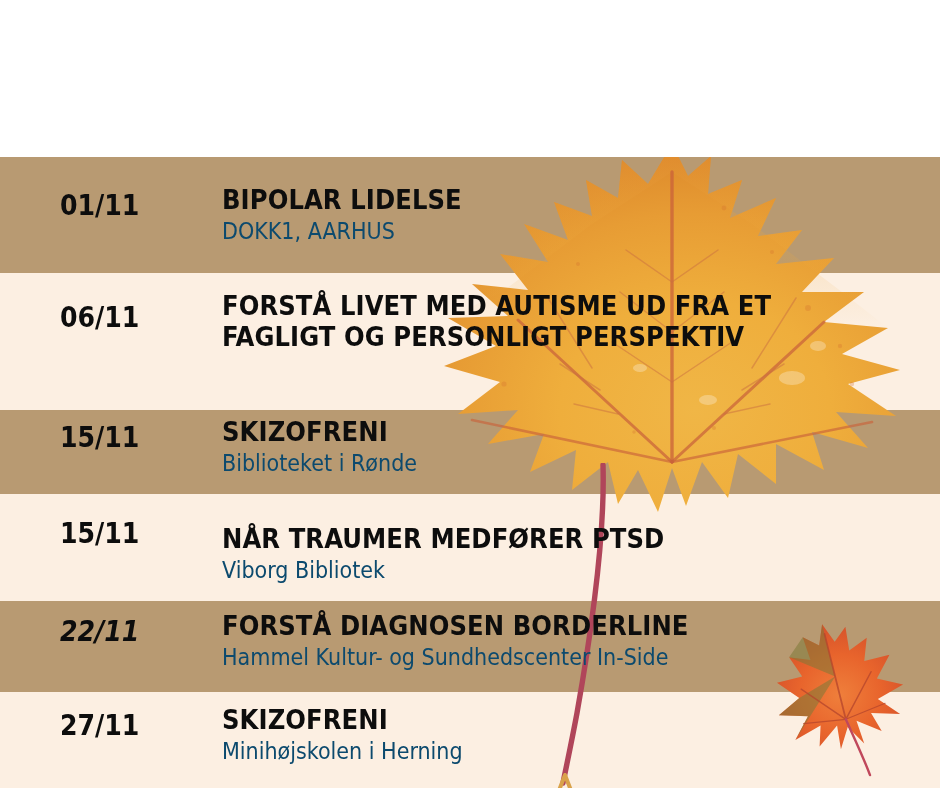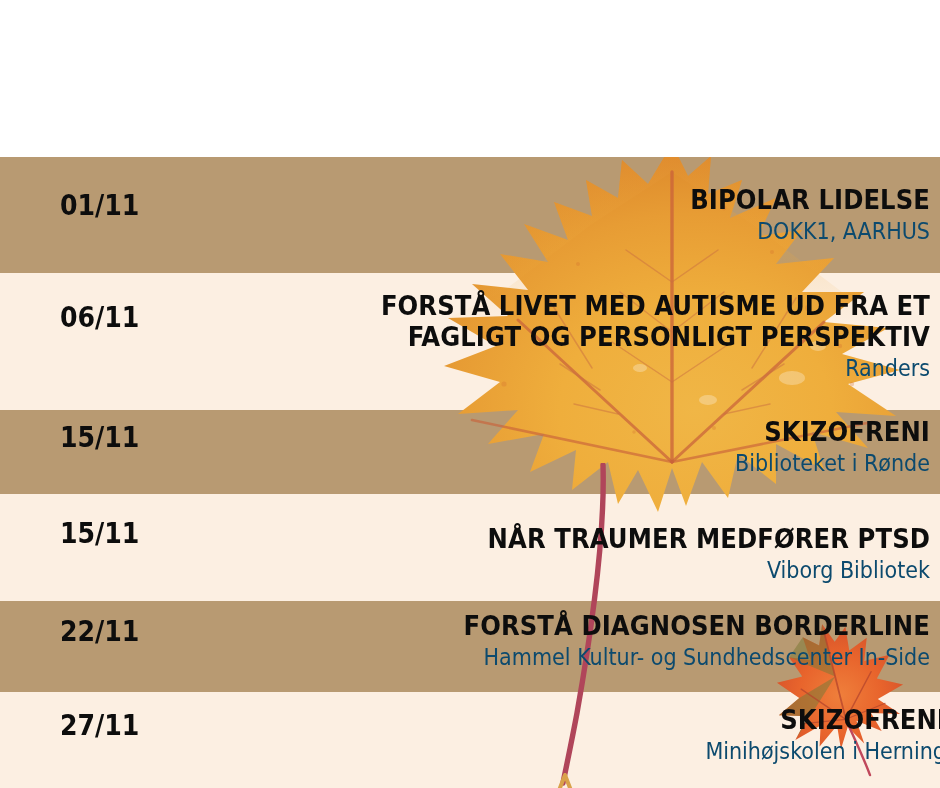--- a/index.html
+++ b/index.html
@@ -65,21 +65,20 @@
     font-weight:bold;
     font-size:28px;
     color:#0d0d0d;
     letter-spacing:0px;
     white-space:nowrap;
   }
   .row-body{
     position:absolute;
     left:222px;
     right:10px;
-    text-align:right;
   }
   .row-title{
     font-family:"DejaVu Sans Condensed","Liberation Sans Narrow","Liberation Sans",sans-serif;
     font-weight:bold;
     font-size:27px;
     color:#0d0d0d;
     line-height:1.15;
     letter-spacing:0.1px;
     white-space:pre-line;
     margin:0;
@@ -237,42 +236,41 @@
       <div class="row-title">BIPOLAR LIDELSE</div>
       <div class="row-venue">DOKK1, AARHUS</div>
     </div>
   </div>
 
   <div class="row" style="top:265px;height:137px;">
     <div class="row-date" style="top:28px;">06/11</div>
     <div class="row-body" style="top:17px;">
       <div class="row-title">FORSTÅ LIVET MED AUTISME UD FRA ET
 FAGLIGT OG PERSONLIGT PERSPEKTIV</div>
-      <div class="row-venue">Randers</div>
     </div>
   </div>
 
   <div class="row" style="top:402px;height:84px;">
     <div class="row-date" style="top:11px;">15/11</div>
     <div class="row-body" style="top:6px;">
       <div class="row-title">SKIZOFRENI</div>
       <div class="row-venue">Biblioteket i Rønde</div>
     </div>
   </div>
 
   <div class="row" style="top:486px;height:107px;">
     <div class="row-date" style="top:23px;">15/11</div>
     <div class="row-body" style="top:29px;">
       <div class="row-title">NÅR TRAUMER MEDFØRER PTSD</div>
       <div class="row-venue">Viborg Bibliotek</div>
     </div>
   </div>
 
   <div class="row" style="top:593px;height:91px;">
-    <div class="row-date" style="top:14px;">22/11</div>
+    <div class="row-date" style="top:14px;font-style:italic;">22/11</div>
     <div class="row-body" style="top:9px;">
       <div class="row-title">FORSTÅ DIAGNOSEN BORDERLINE</div>
       <div class="row-venue">Hammel Kultur- og Sundhedscenter In-Side</div>
     </div>
   </div>
 
   <div class="row" style="top:684px;height:104px;padding-left:16px;">
     <div class="row-date" style="top:17px;">27/11</div>
     <div class="row-body" style="top:12px;">
       <div class="row-title">SKIZOFRENI</div>

